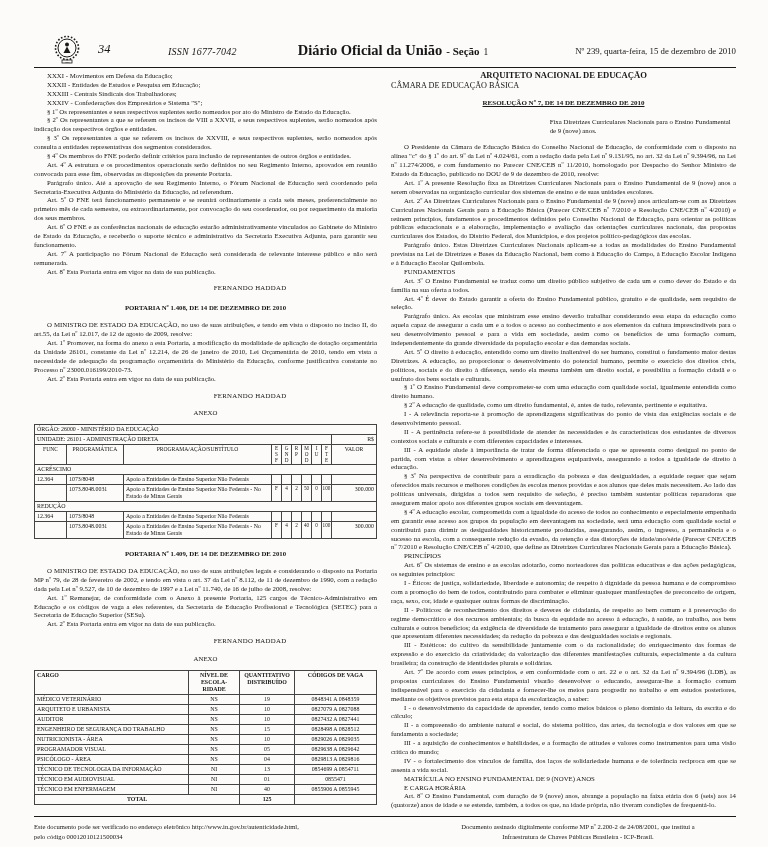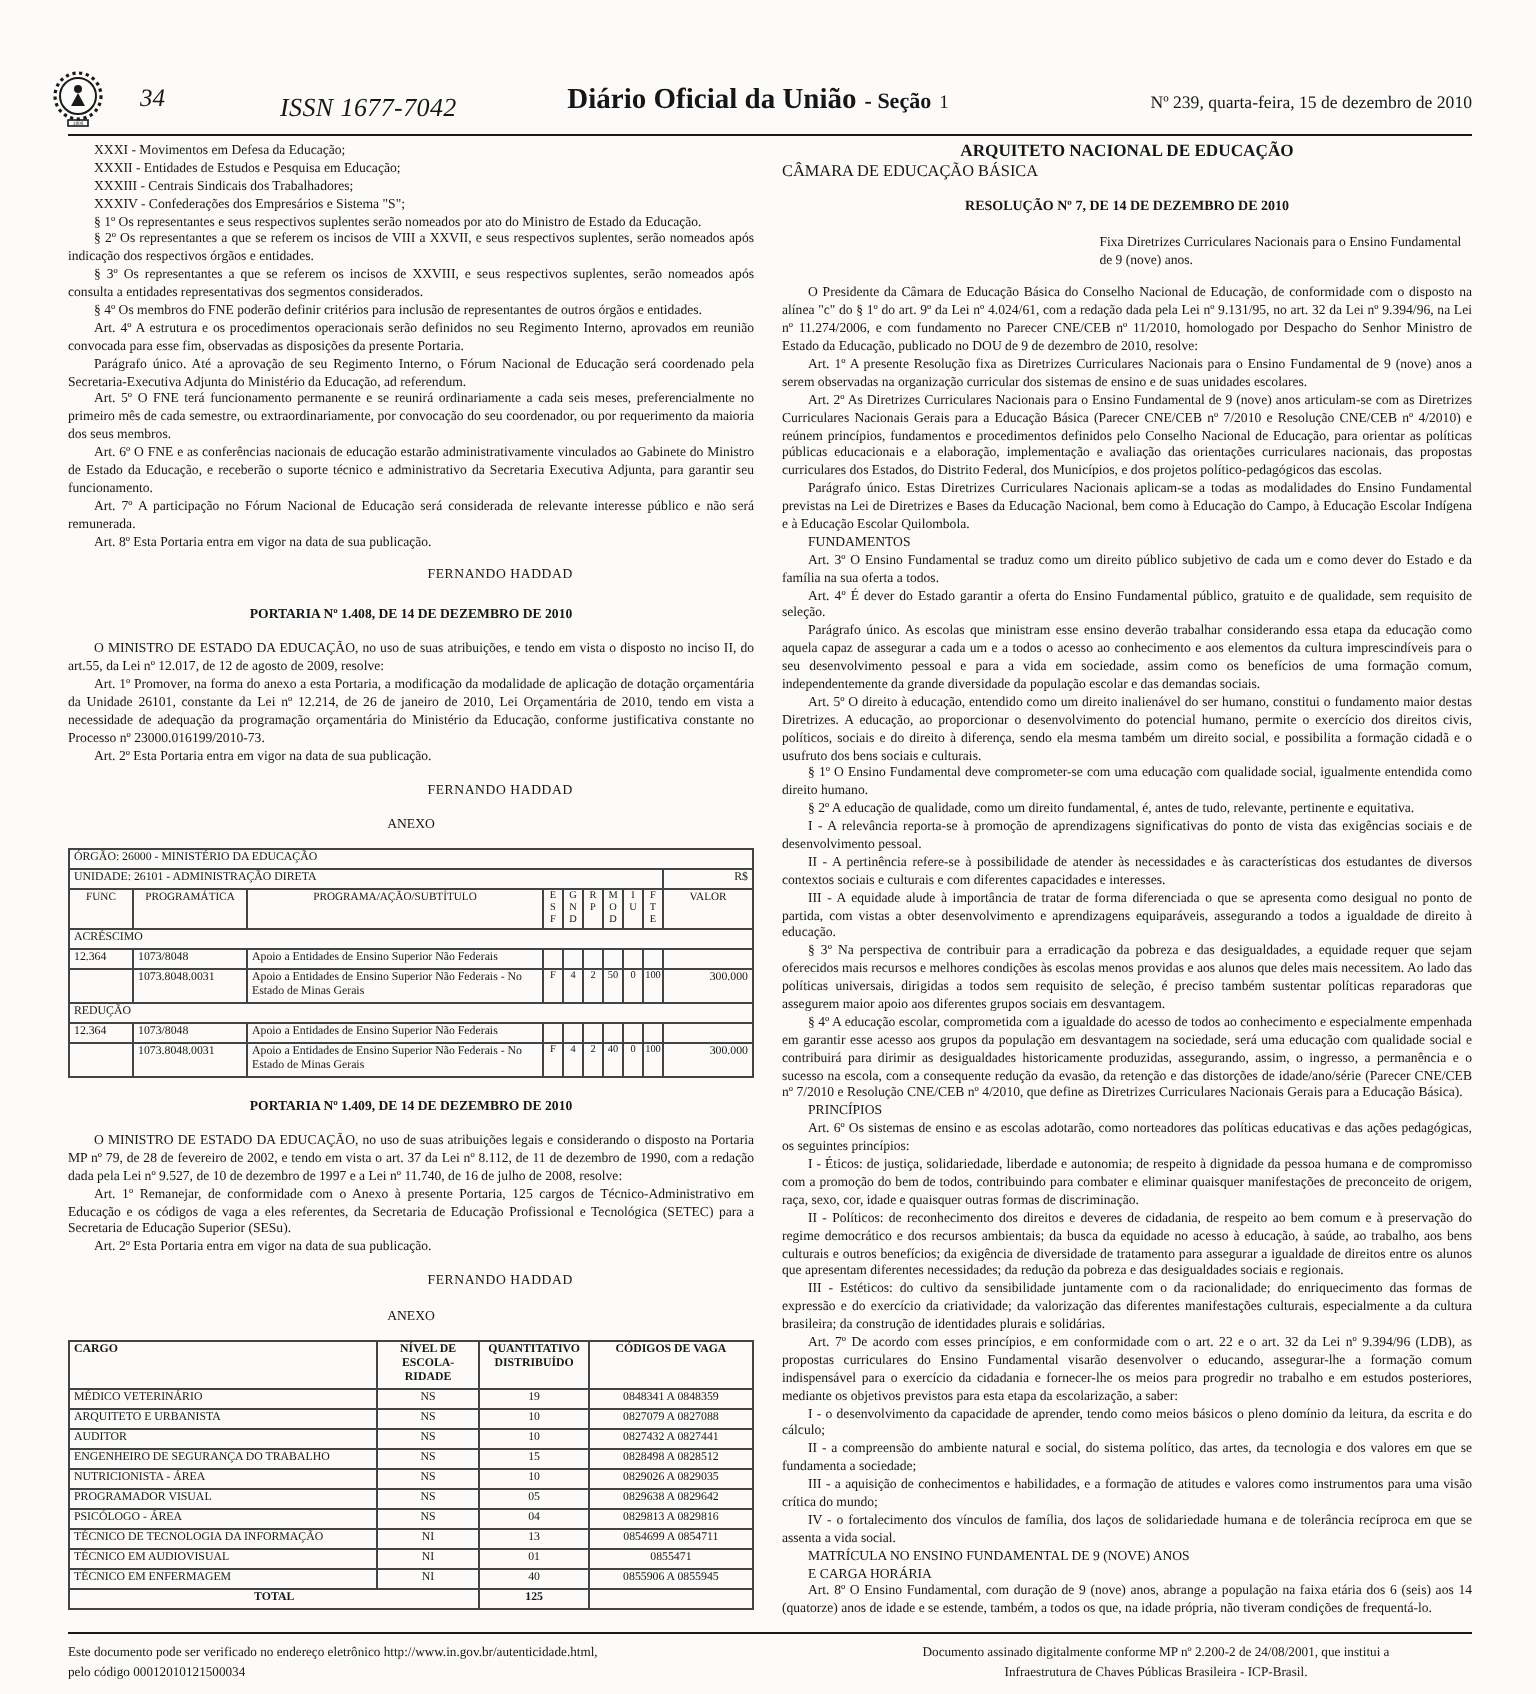--- a/index.html
+++ b/index.html
@@ -1,42 +1,42 @@
 <!DOCTYPE html>
 <html lang="pt-br"><head>
 <meta charset="utf-8">
 <style>
   html,body{margin:0;padding:0;background:#e8e8e6;}
   .page{position:relative;width:768px;height:847px;margin:0 auto;background:#fcfbf9;color:#161616;
         font-family:"Liberation Serif","DejaVu Serif",serif;-webkit-font-smoothing:antialiased;}
   
-  .masthead{position:absolute;top:34px;left:22px;right:32px;height:32px;}
+  .masthead{position:absolute;top:34px;left:50px;right:32px;height:32px;}
   .logo{position:absolute;left:2px;top:0px;width:30px;height:32px;}
   .pagenum{position:absolute;left:48px;top:8px;font-style:italic;font-size:12.5px;}
-  .issn{position:absolute;left:118px;top:12px;font-style:italic;font-size:13px;letter-spacing:.2px;}
+  .issn{position:absolute;left:118px;top:12px;font-style:italic;font-size:10px;letter-spacing:.2px;}
   .mast-title{position:absolute;left:0;right:0;top:7px;text-align:center;white-space:nowrap;}
   .mast-title .big{font-weight:700;font-size:14.5px;}
   .mast-title .med{font-weight:700;font-size:11px;}
   .mast-title .num{font-weight:400;font-size:9.5px;}
   .edition{position:absolute;right:0;top:12px;font-size:8.8px;white-space:nowrap;}
   .rule{position:absolute;left:34px;right:32px;border-top:1.5px solid #1a1a1a;height:0;}
   .rule.top{top:67px;}
   .rule.bottom{top:816px;}
   
   .col{position:absolute;top:72px;height:742px;overflow:hidden;font-size:6.8px;line-height:1.31;}
   .col.left{left:34px;width:343px;}
   .col.right{left:391px;width:345px;top:70px;}
   .par{text-align:justify;margin:0;}
   .s-p,.s-li{text-indent:13px;}
   .s-sig{text-align:center;text-indent:0;padding-left:26%;margin:8px 0 7px;letter-spacing:.3px;}
   .s-head{text-align:center;text-indent:0;font-weight:700;margin:11px 0 8px;}
   .s-anexo{text-align:center;text-indent:0;margin:9px 0 6px;}
   .org-title{font-weight:700;text-align:center;font-size:8.6px;margin:0;line-height:1.25;}
   .org-sub{font-weight:400;text-align:left;font-size:8.2px;margin:0 0 8px;}
-  .res-title{font-weight:700;text-align:center;font-size:7px;margin:6px 0 9px;}
+  .res-title{font-weight:700;text-align:center;font-size:7px;margin:6px 0 9px;text-decoration:underline;}
   .ementa{margin:0 0 8px 46%;text-align:left;}
   
   table{border-collapse:collapse;width:100%;margin:3px 0 6px;}
   td{border:0.8px solid #444;padding:1px 2px;vertical-align:top;font-size:5.9px;line-height:1.18;}
   .t1 td.tiny{white-space:pre-line;text-align:center;font-size:5.2px;line-height:1.1;padding:1px 0;}
   .t1 .cfunc{width:27px;}.t1 .cprog{width:52px;}.t1 .cttl{width:auto;}
   .t1 .cl{width:9px;}.t1 .cval{width:40px;text-align:right;}
   .t1 .hdrc{text-align:center;font-size:5.6px;}
   .t1 .lbl{font-size:5.9px;}
   .t1 .rs{text-align:right;}

